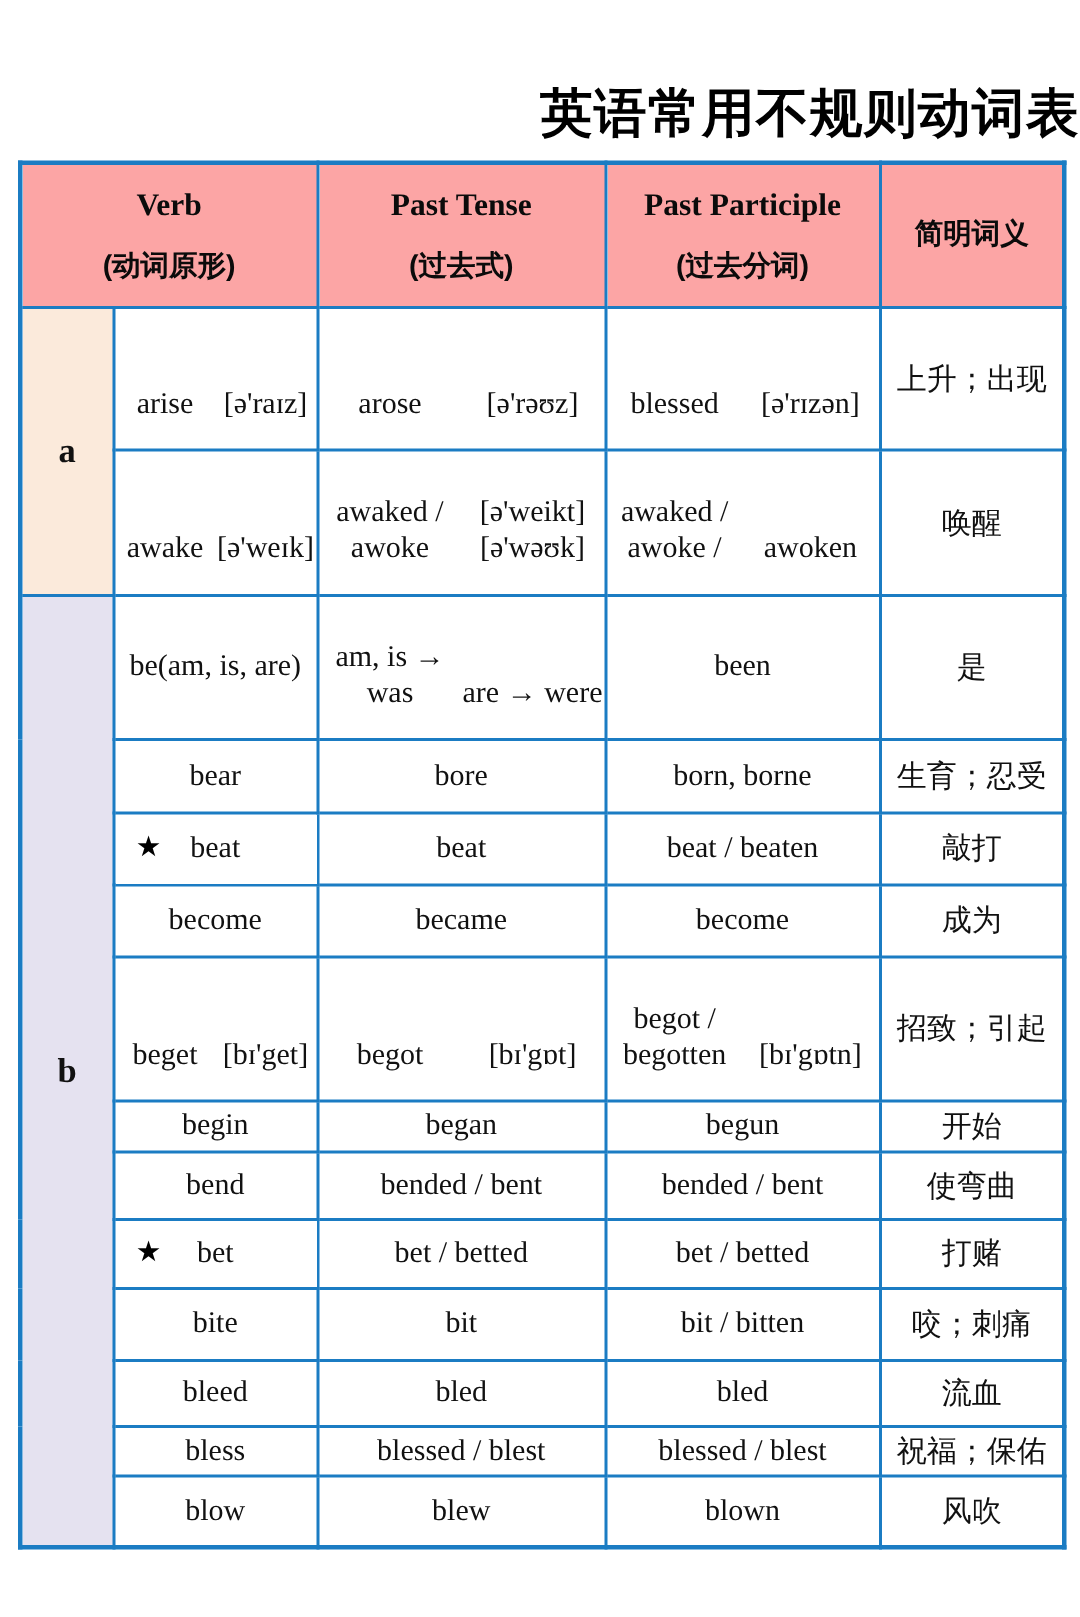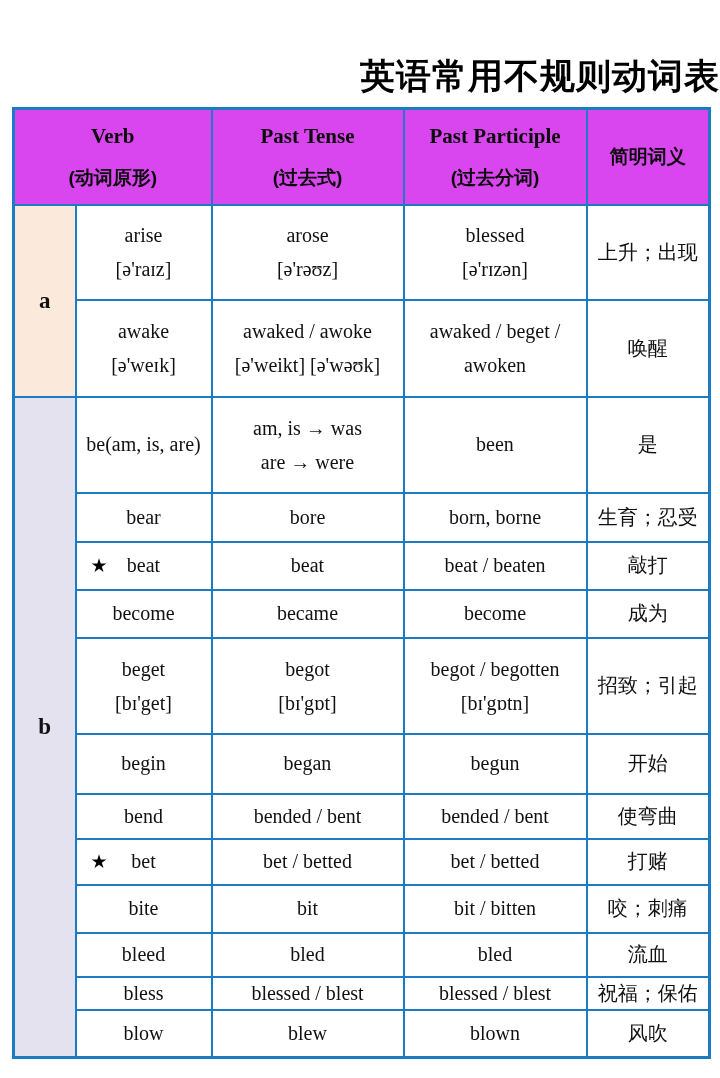--- a/index.html
+++ b/index.html
@@ -15,29 +15,29 @@
     letter-spacing:1px;
   }
   table.vt{
     margin:11px 0 0 12px;border-collapse:collapse;table-layout:fixed;
     width:696px;border:3px solid #1b7cc3;
   }
   .vt th,.vt td{
     border:2px solid #1b7cc3;padding:0;text-align:center;vertical-align:middle;
     font-size:20px;font-weight:normal;background:#ffffff;overflow:hidden;
   }
-  .vt thead th{background:#d946ef;font-weight:bold;color:#0b0b0b;}
+  .vt thead th{background:#fca5a5;font-weight:bold;color:#0b0b0b;}
   .hdr2{height:64px;display:flex;flex-direction:column;justify-content:space-between;align-items:center;}
   .hen{font-family:"Liberation Serif","DejaVu Serif",serif;font-size:21px;font-weight:bold;line-height:22px;}
   .hzh,.zh{font-family:"Liberation Sans","DejaVu Sans",sans-serif;}
   .hzh{font-size:19px;font-weight:bold;line-height:22px;}
   td.letter{font-size:23px;font-weight:bold;font-family:"Liberation Serif","DejaVu Serif",serif;}
   td.la{background:#fbeadb;}
   td.lb{background:#e5e2f0;}
-  .two{height:58px;display:flex;flex-direction:column;justify-content:space-between;align-items:flex-end;}
+  .two{height:58px;display:flex;flex-direction:row;justify-content:space-between;align-items:flex-end;}
   .two span{line-height:24px;display:block;width:100%;}
   .zh{font-size:20px;}
   td.rel{position:relative;}
   .star{
     position:absolute;left:14px;top:50%;transform:translateY(-54%);
     font-family:"DejaVu Sans",sans-serif;font-size:19px;line-height:19px;color:#000;
   }
 </style>
 </head>
 <body>
@@ -109,21 +109,21 @@
           </div>
         </td>
       <td>
           <div class="two">
         <span>awaked / awoke</span>
         <span>[ə'weikt] [ə'wəʊk]</span>
           </div>
         </td>
       <td>
           <div class="two">
-        <span>awaked / beget /</span>
+        <span>awaked / awoke /</span>
         <span>awoken</span>
           </div>
         </td>
       <td class="zh">唤醒</td>
     </tr>
 
     <tr style="height:96px">
       <td class="letter lb" rowspan="12">b</td>
       <td>be(am, is, are)</td>
       <td>
@@ -169,21 +169,21 @@
           </div>
         </td>
       <td>
           <div class="two">
         <span>begot / begotten</span>
         <span>[bɪ'gɒtn]</span>
           </div>
         </td>
       <td class="zh">招致；引起</td>
     </tr>
-    <tr style="height:60px">
+    <tr style="height:34px">
       <td>begin</td>
       <td>began</td>
       <td>begun</td>
       <td class="zh">开始</td>
     </tr>
     <tr style="height:45px">
       <td>bend</td>
       <td>bended / bent</td>
       <td>bended / bent</td>
       <td class="zh">使弯曲</td>

